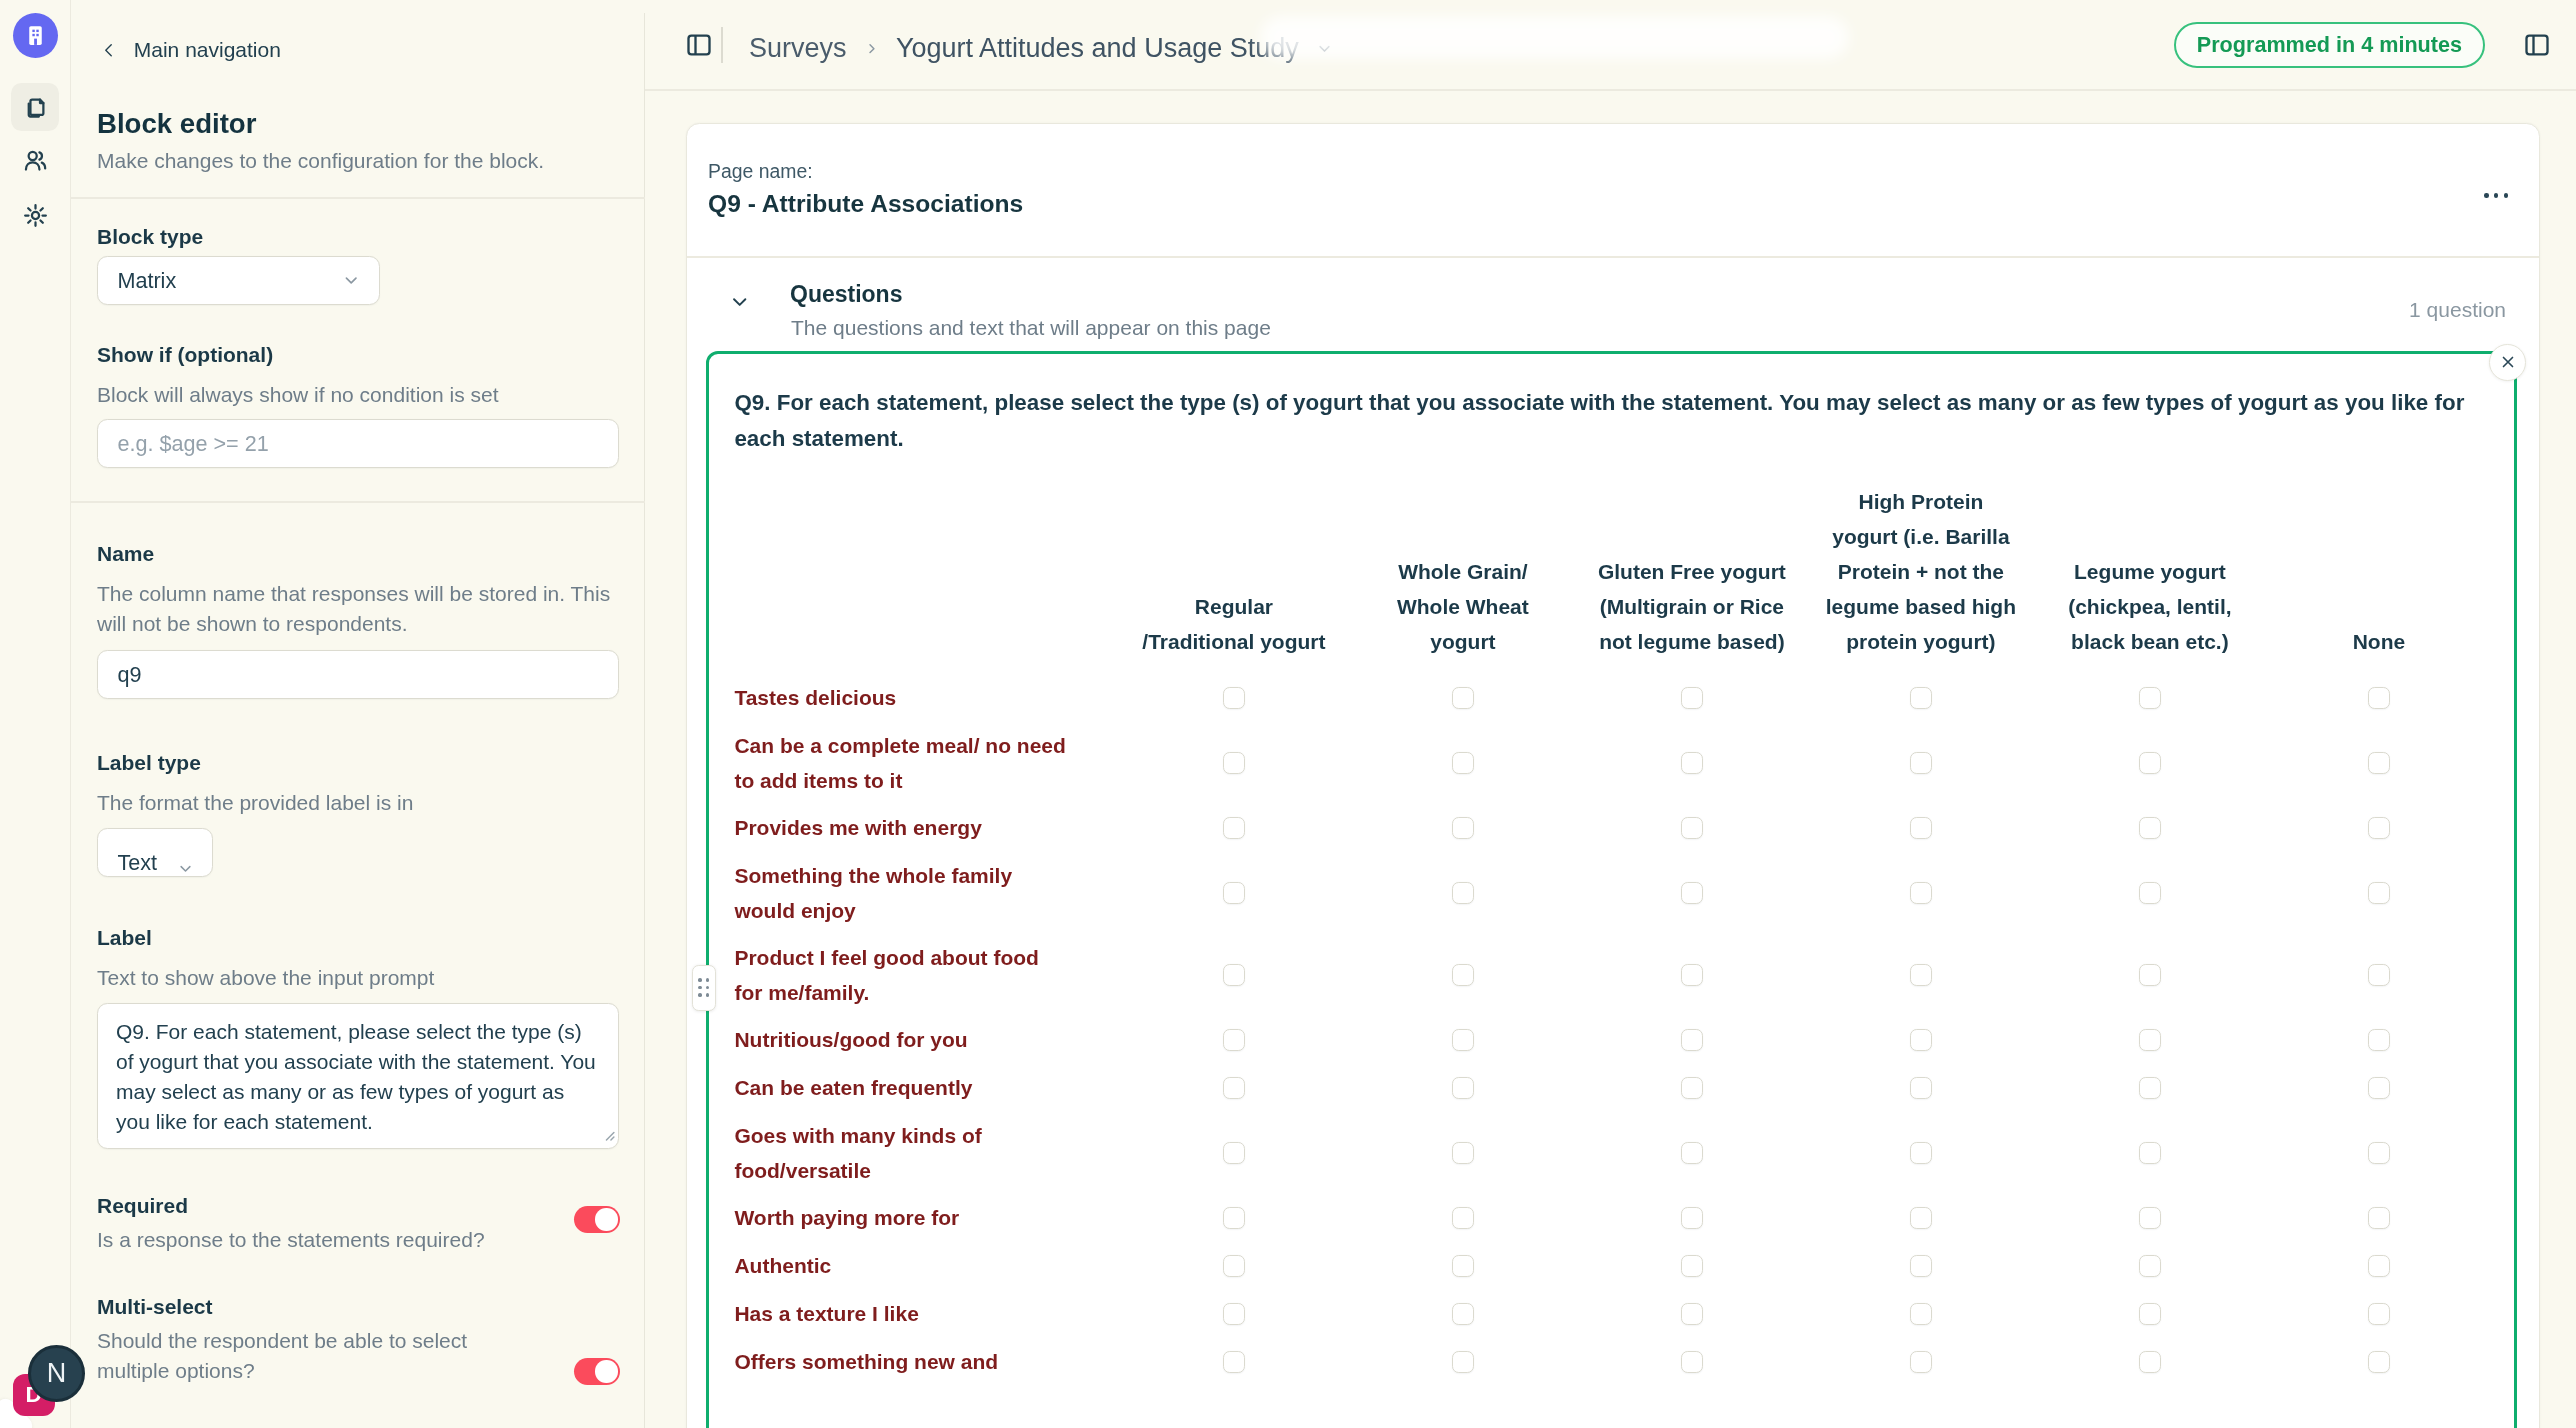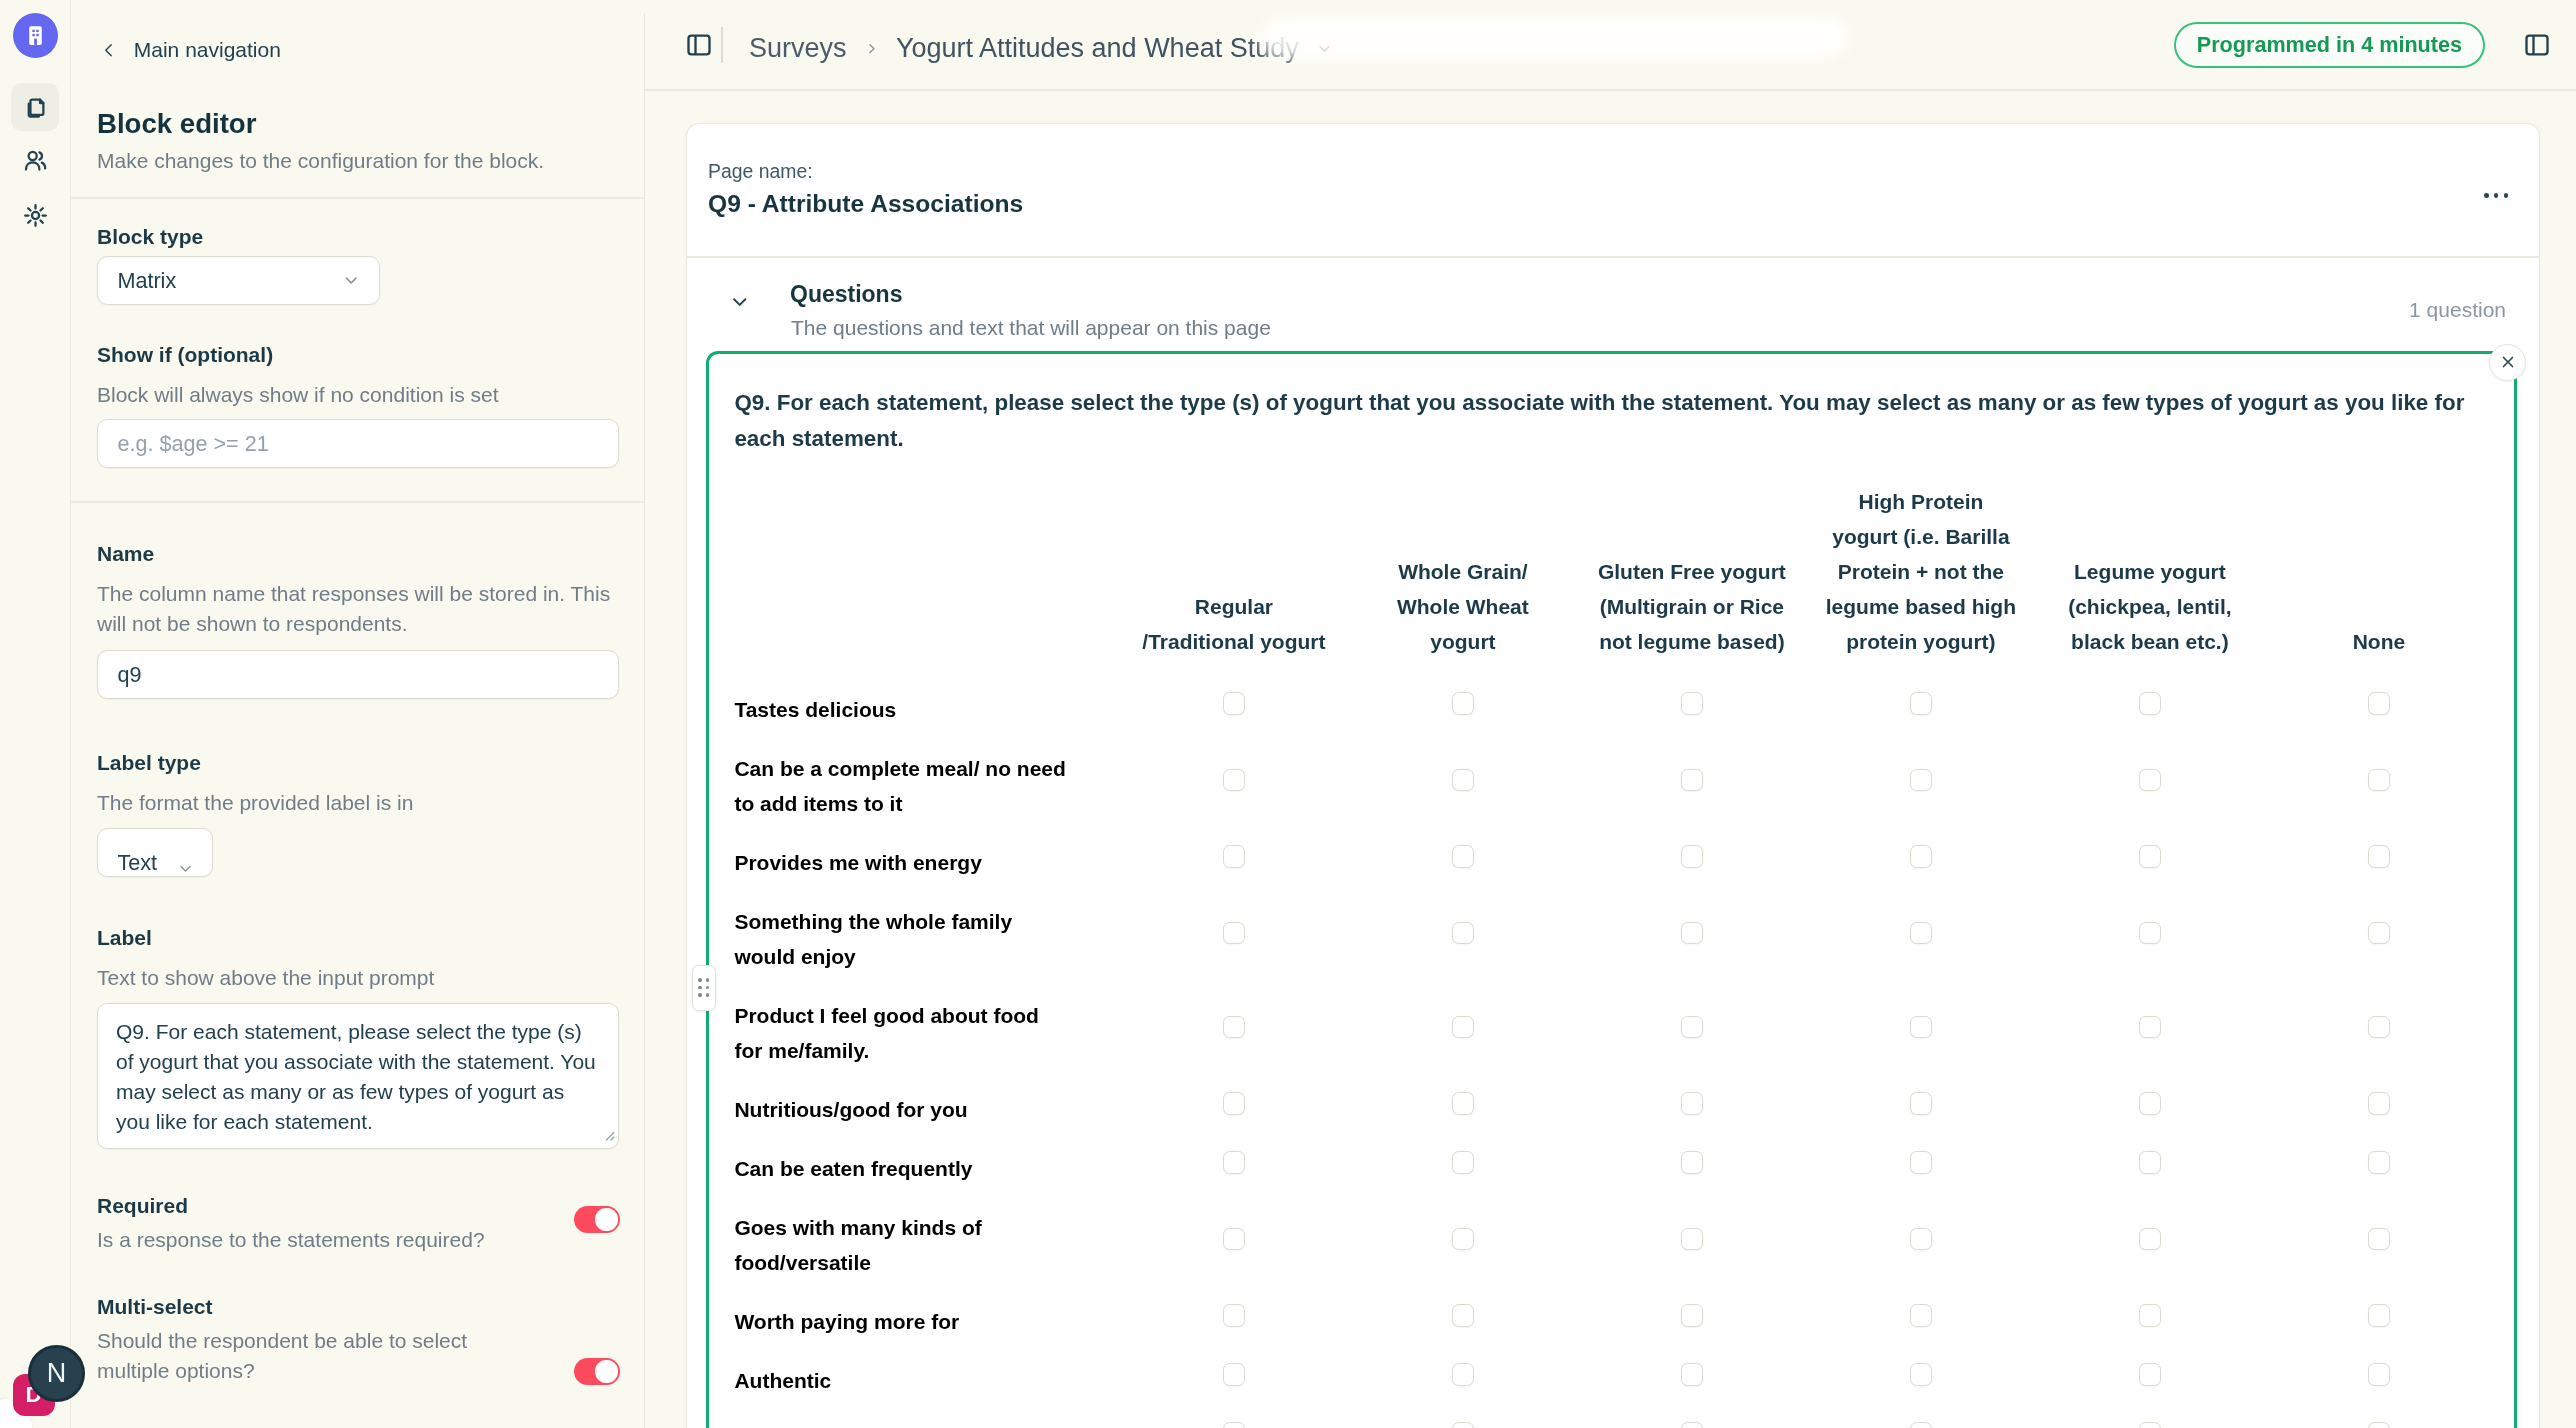--- a/index.html
+++ b/index.html
@@ -59,21 +59,21 @@
   .q-sub { left:104px; top:192px; font-size:21px; color:#6e7d89; }
   .q-count { right:33px; top:174px; font-size:21px; color:#8a97a1; }
 
   
   .qblock { left:19.4px; top:227px; width:1811px; height:1193px; border:3.7px solid #0fae6e; border-radius:12px; background:#fff; }
   .qclose { position:absolute; top:-10.4px; right:-12px; width:37px; height:37px; border-radius:50%; background:#fff; border:1.5px solid #e6e5da; box-shadow:0 0.7px 3px rgba(0,0,0,.07); display:flex; align-items:center; justify-content:center; z-index:6; }
   .qtext { margin:31px 30px 0 25px; font-size:22.4px; font-weight:600; color:#1c3a49; line-height:36px; max-width:1752px; }
   .matrix { margin:27px 0 0 25px; }
   .mrow { display:flex; align-items:center; min-height:48px; padding:6px 0; }
   .mhead-row { display:flex; align-items:flex-end; padding-bottom:10.4px; margin-bottom:4.5px; }
-  .mlabel { width:385px; font-size:21px; font-weight:600; color:#000000; line-height:35px;margin-top:12px; }
+  .mlabel { width:385px; font-size:21px; font-weight:600; color:#7f1d1d; line-height:35px; }
   .mcol { width:229px; display:flex; flex-direction:column; align-items:center; justify-content:flex-end; text-align:center; font-size:21px; font-weight:600; color:#1c3a49; line-height:35px; }
   .mcell { width:229px; display:flex; align-items:center; justify-content:center; }
   .cb { width:22.4px; height:22.4px; background:#fff; border:1.5px solid #dbdacf; border-radius:6.7px; box-shadow:0 0.7px 1.5px rgba(20,40,50,.05); }
 
   .drag-handle { left:692px; top:965px; width:24px; height:46px; background:#fff; border:1.5px solid #e3e2d8; border-radius:6.7px; box-shadow:0 0.7px 3px rgba(0,0,0,.08); display:flex; align-items:center; justify-content:center; z-index:6; }
   .dh-dots { display:grid; grid-template-columns:repeat(2,4.5px); grid-template-rows:repeat(3,4.5px); gap:3px; }
   .dh-dots i { width:3.7px; height:3.7px; border-radius:50%; background:#7e8b95; }
 </style>
 </head>
 <body>
@@ -188,21 +188,21 @@
   <rect x="3" y="4" width="18" height="16" rx="2.5" fill="none" stroke="#23414f" stroke-width="2"></rect>
   <line x1="9" y1="4" x2="9" y2="20" stroke="#23414f" stroke-width="2"></line>
 </svg>
 <div class="abs vsep"></div>
 
 <div class="abs" style="left:749px; top:33px; display:flex; align-items:center; gap:18px;">
   <span class="crumb">Surveys</span>
   <svg width="13.4" height="13.4" viewBox="0 0 24 24" style="stroke:#8b98a2; fill:none; stroke-width:2.6; stroke-linecap:round; stroke-linejoin:round;">
       <path d="M9 5l7 7-7 7"></path>
     </svg>
-  <span class="crumb b2">Yogurt Attitudes and Wheat Study</span>
+  <span class="crumb b2">Yogurt Attitudes and Usage Study</span>
   <svg width="15" height="15" viewBox="0 0 24 24" style="stroke:#3f5363; fill:none; stroke-width:2.4; stroke-linecap:round; stroke-linejoin:round;">
       <path d="M5 9l7 7 7-7"></path>
     </svg>
 </div>
 
 <div class="abs badge">
     <span>Programmed in 4 minutes</span>
   </div>
 <svg class="abs" style="left:2522px; top:31px;" width="30" height="28" viewBox="0 0 24 24">
   <rect x="3" y="4" width="18" height="16" rx="2.5" fill="none" stroke="#23414f" stroke-width="2"></rect>

